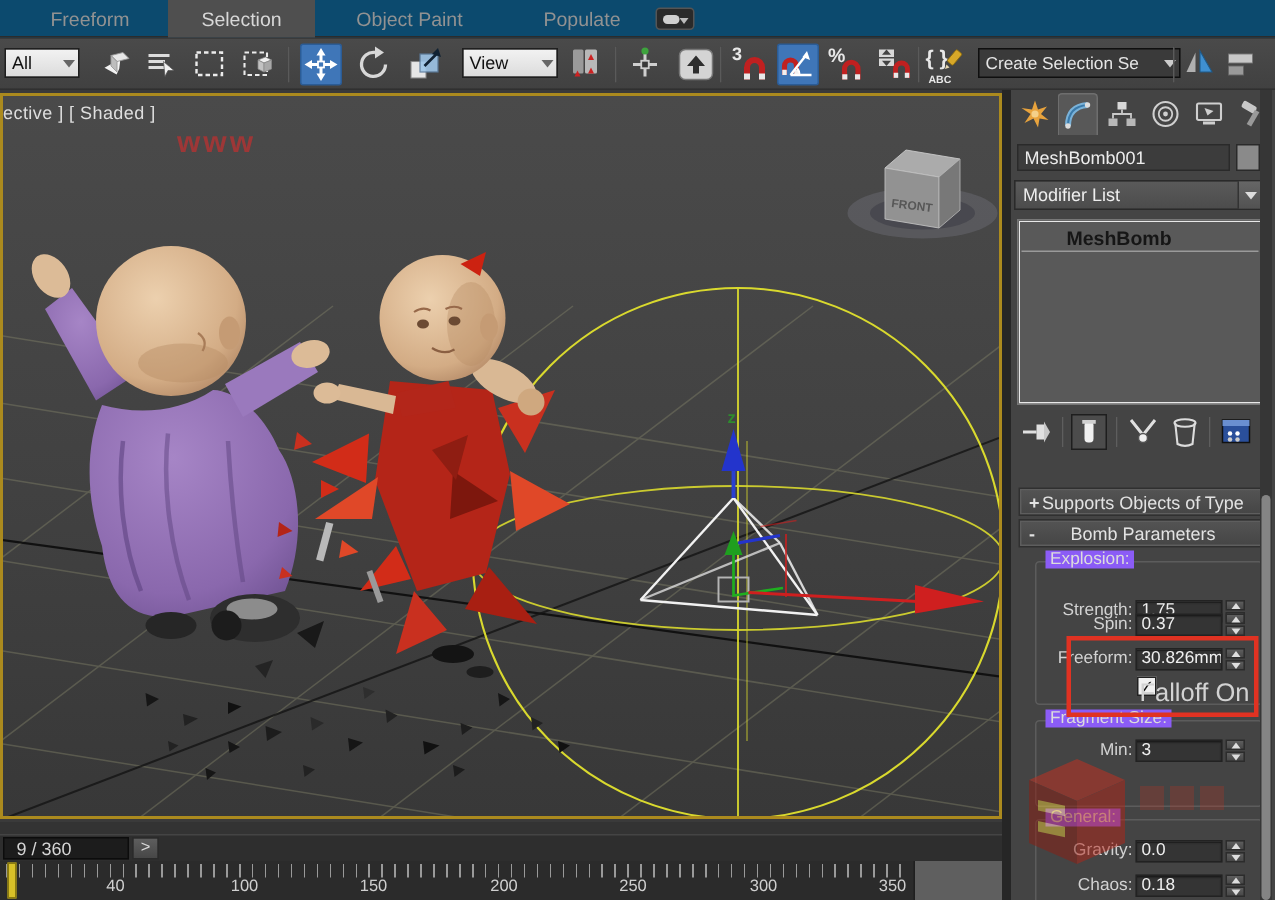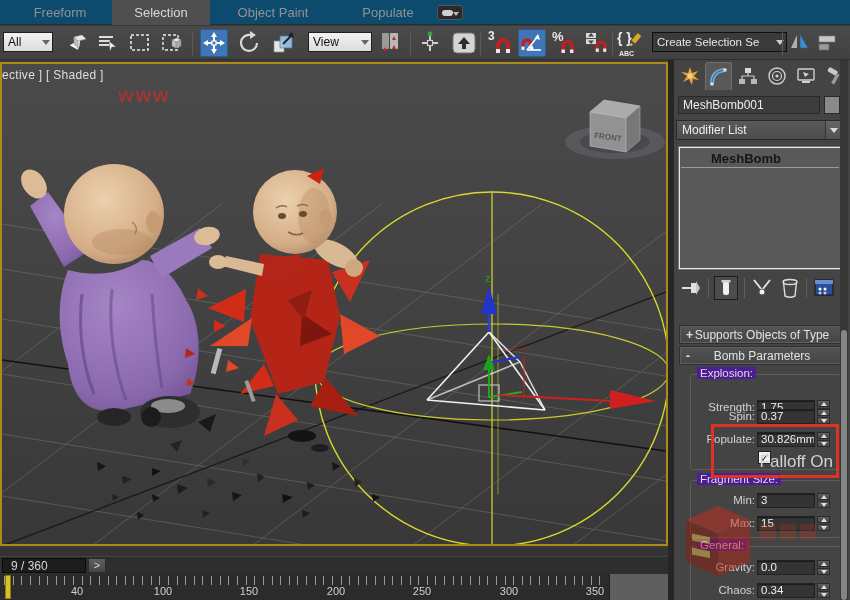--- a/index.html
+++ b/index.html
@@ -80,21 +80,21 @@
     align-items:center; justify-content:center; }
   .stackbtn.boxed { border:1px solid #1e1e1e; background:#4c4c4c; }
   .ssep { position:absolute; top:218px; width:1px; height:20px; background:#2e2e2e; border-right:1px solid #5e5e5e; }
 
   .rollout { position:absolute; left:6px; width:164px; height:17px; background:linear-gradient(#535353,#464646);
     border:1px solid #5e5e5e; outline:1px solid #303030; color:#e2e2e2; font-size:12px; text-align:center;
     line-height:16px; }
   .rollout .tg { position:absolute; left:5px; top:0; font-weight:bold; }
 
   .grp { position:absolute; left:16px; width:152px; border:1px solid #5c5c5c; border-radius:3px; }
-  .grp .legend { position:absolute; left:6px; top:-8px; background:#4c1d95; padding:0 3px;
+  .grp .legend { position:absolute; left:6px; top:-8px; background:#8b5cf6; padding:0 3px;
     color:#dcdcdc; font-size:11.5px; }
   .prow { position:absolute; height:16px; width:100%; }
   .plabel { position:absolute; right:86px; top:1px; color:#d2d2d2; font-size:11.5px; white-space:nowrap; }
   .pfield { position:absolute; right:26px; top:0; width:58px; height:15px; background:#343434;
     border:1px solid #222; box-shadow:inset 0 1px 1px #1a1a1a; color:#efefef; font-size:11.5px;
     line-height:13px; padding-left:3px; overflow:hidden; white-space:nowrap; }
   .spin { position:absolute; right:11px; top:0; width:13px; height:15px; }
   .spin .up,.spin .dn { position:absolute; left:0; width:13px; height:7px; background:linear-gradient(#5e5e5e,#484848);
     border:1px solid #2c2c2c; }
   .spin .up { top:0; } .spin .dn { top:8px; }
@@ -608,21 +608,21 @@
       </div>
       <div class="prow" style="top:34px;">
         <span class="plabel">Spin:</span>
         <div class="pfield">0.37</div>
         <div class="spin">
             <div class="up"></div>
             <div class="dn"></div>
           </div>
       </div>
       <div class="prow" style="top:57px;">
-        <span class="plabel">Populate:</span>
+        <span class="plabel">Freeform:</span>
         <div class="pfield">30.826mm</div>
         <div class="spin">
             <div class="up"></div>
             <div class="dn"></div>
           </div>
       </div>
       <div class="prow" style="top:76px;">
         <span class="cbox" style="right:70px;">✓</span>
         <span class="cbl" style="right:8px;top:1px;">Falloff On</span>
       </div>
@@ -631,43 +631,35 @@
     <div class="grp" style="top:420px;height:58px;">
       <span class="legend">Fragment Size:</span>
       <div class="prow" style="top:12px;">
         <span class="plabel">Min:</span>
         <div class="pfield">3</div>
         <div class="spin">
             <div class="up"></div>
             <div class="dn"></div>
           </div>
       </div>
-      <div class="prow" style="top:35px;">
-        <span class="plabel">Max:</span>
-        <div class="pfield">15</div>
-        <div class="spin">
-            <div class="up"></div>
-            <div class="dn"></div>
-          </div>
-      </div>
     </div>
 
     <div class="grp" style="top:486px;height:60px;">
       <span class="legend">General:</span>
       <div class="prow" style="top:13px;">
         <span class="plabel">Gravity:</span>
         <div class="pfield">0.0</div>
         <div class="spin">
             <div class="up"></div>
             <div class="dn"></div>
           </div>
       </div>
       <div class="prow" style="top:36px;">
         <span class="plabel">Chaos:</span>
-        <div class="pfield">0.34</div>
+        <div class="pfield">0.18</div>
         <div class="spin">
             <div class="up"></div>
             <div class="dn"></div>
           </div>
       </div>
     </div>
 
     <svg class="abs" style="left:2px;top:430px;opacity:.5;pointer-events:none;" width="150" height="110">
       <polygon points="10,30 42,16 74,30 42,44" fill="#c9301f"></polygon>
       <polygon points="10,30 42,44 42,86 10,72" fill="#8f1d12"></polygon>

